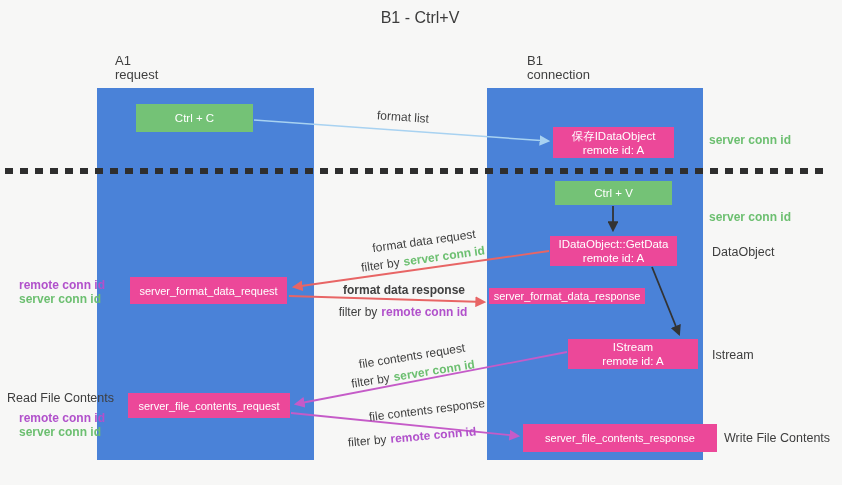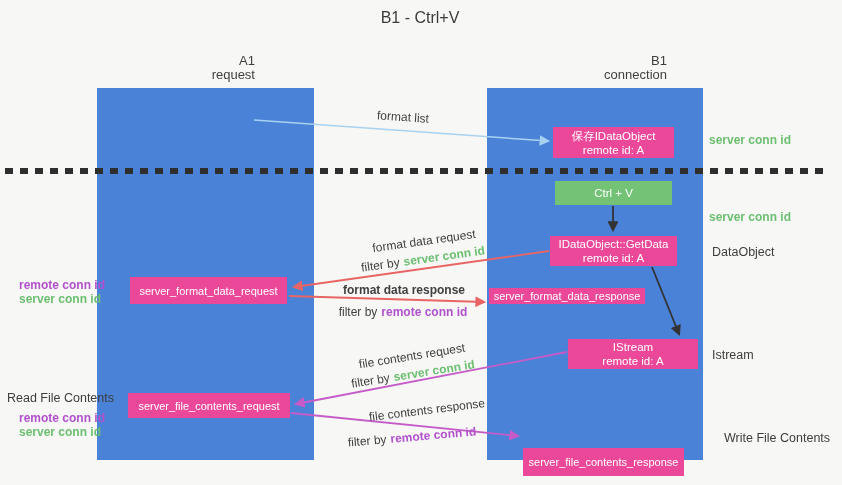--- a/index.html
+++ b/index.html
@@ -10,21 +10,21 @@
   .canvas{
     position:relative;width:842px;height:485px;overflow:hidden;
     background:#f7f7f6;color:#3d3d3d;
   }
   .abs{position:absolute;}
   .title{
     left:320px;top:8px;width:200px;text-align:center;
     font-size:16px;line-height:19px;color:#3c3c3c;
   }
   .colheader{
-    top:54px;width:140px;text-align:right;
+    top:54px;width:140px;text-align:left;
     font-size:13px;line-height:14px;color:#3f3f3f;
   }
   .lifeline{
     top:88px;height:372px;background:#4a82d8;
   }
   .node{
     display:flex;align-items:center;justify-content:center;
     text-align:center;color:#ffffff;white-space:nowrap;
     flex-direction:column;line-height:14px;
   }
@@ -83,20 +83,23 @@
 
     <line x1="254" y1="120" x2="548" y2="141" stroke="#a8d2f1" stroke-width="1.5" marker-end="url(#mBlue)"></line>
     <line x1="613" y1="206" x2="613" y2="230" stroke="#333333" stroke-width="1.8" marker-end="url(#mBlack)"></line>
     <line x1="549" y1="251" x2="294" y2="287" stroke="#e86565" stroke-width="1.8" marker-end="url(#mRed)"></line>
     <line x1="289" y1="296" x2="484" y2="302" stroke="#e86565" stroke-width="1.8" marker-end="url(#mRed)"></line>
     <line x1="652" y1="267" x2="679" y2="334" stroke="#333333" stroke-width="1.8" marker-end="url(#mBlack)"></line>
     <line x1="567" y1="352" x2="296" y2="404" stroke="#c55bc8" stroke-width="1.8" marker-end="url(#mMag)"></line>
     <line x1="291" y1="413" x2="518" y2="436" stroke="#c55bc8" stroke-width="1.8" marker-end="url(#mMag)"></line>
   </svg>
 
+  <div class="abs node green" style="left:136px;top:104px;width:117px;height:28px;">
+    <span>Ctrl + C</span>
+  </div>
   <div class="abs node orange sm" style="left:130px;top:277px;width:157px;height:27px;">
     <span>server_format_data_request</span>
   </div>
   <div class="abs node orange sm" style="left:128px;top:393px;width:162px;height:25px;">
     <span>server_file_contents_request</span>
   </div>
 
   <div class="abs node orange" style="left:553px;top:127px;width:121px;height:31px;">
     <span>保存IDataObject</span>
     <span>remote id: A</span>
@@ -108,21 +111,21 @@
     <span>IDataObject::GetData</span>
     <span>remote id: A</span>
   </div>
   <div class="abs node orange sm" style="left:489px;top:288px;width:156px;height:16px;">
     <span>server_format_data_response</span>
   </div>
   <div class="abs node orange" style="left:568px;top:339px;width:130px;height:30px;">
     <span>IStream</span>
     <span>remote id: A</span>
   </div>
-  <div class="abs node orange sm" style="left:523px;top:448px;width:161px;height:28px;">
+  <div class="abs node orange sm" style="left:523px;top:424px;width:194px;height:28px;">
     <span>server_file_contents_response</span>
   </div>
 
   <div class="abs flabel" style="left:403px;top:117px;transform:translate(-50%,-50%) rotate(4deg);">format list</div>
 
   <div class="abs flabel" style="left:424px;top:241px;transform:translate(-50%,-50%) rotate(-8deg);">format data request</div>
   <div class="abs flabel" style="left:423px;top:259px;transform:translate(-50%,-50%) rotate(-8deg);">
     <span>filter by</span><span class="gid gap">server conn id</span>
   </div>
 

